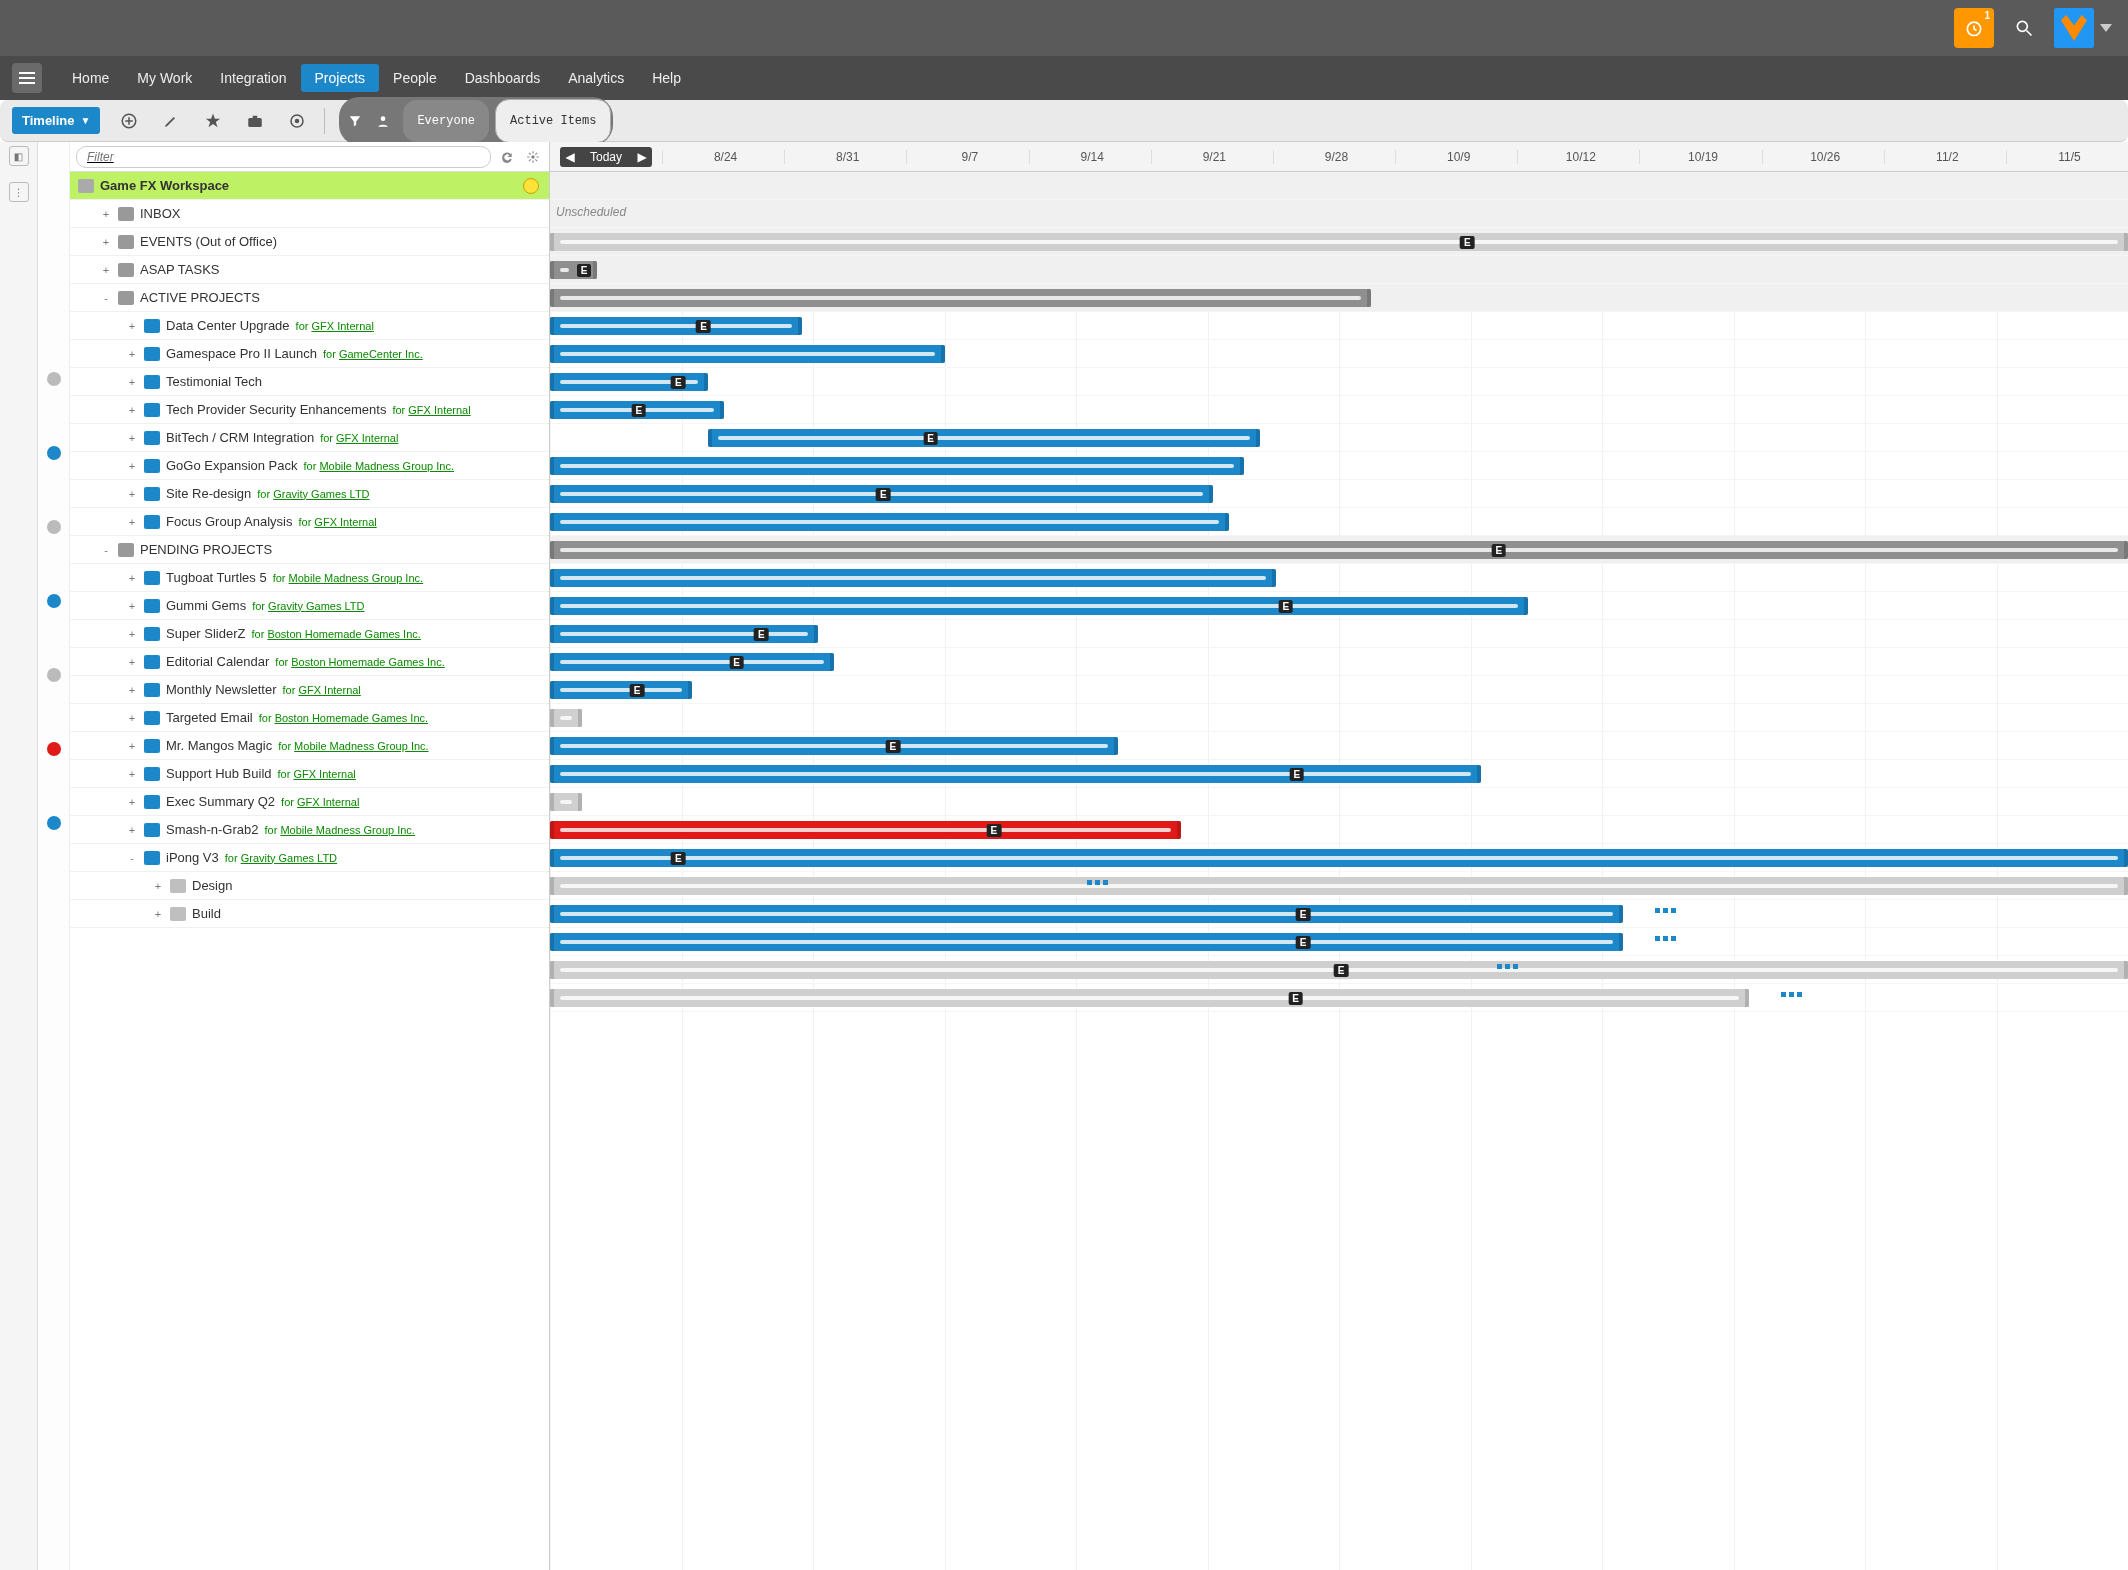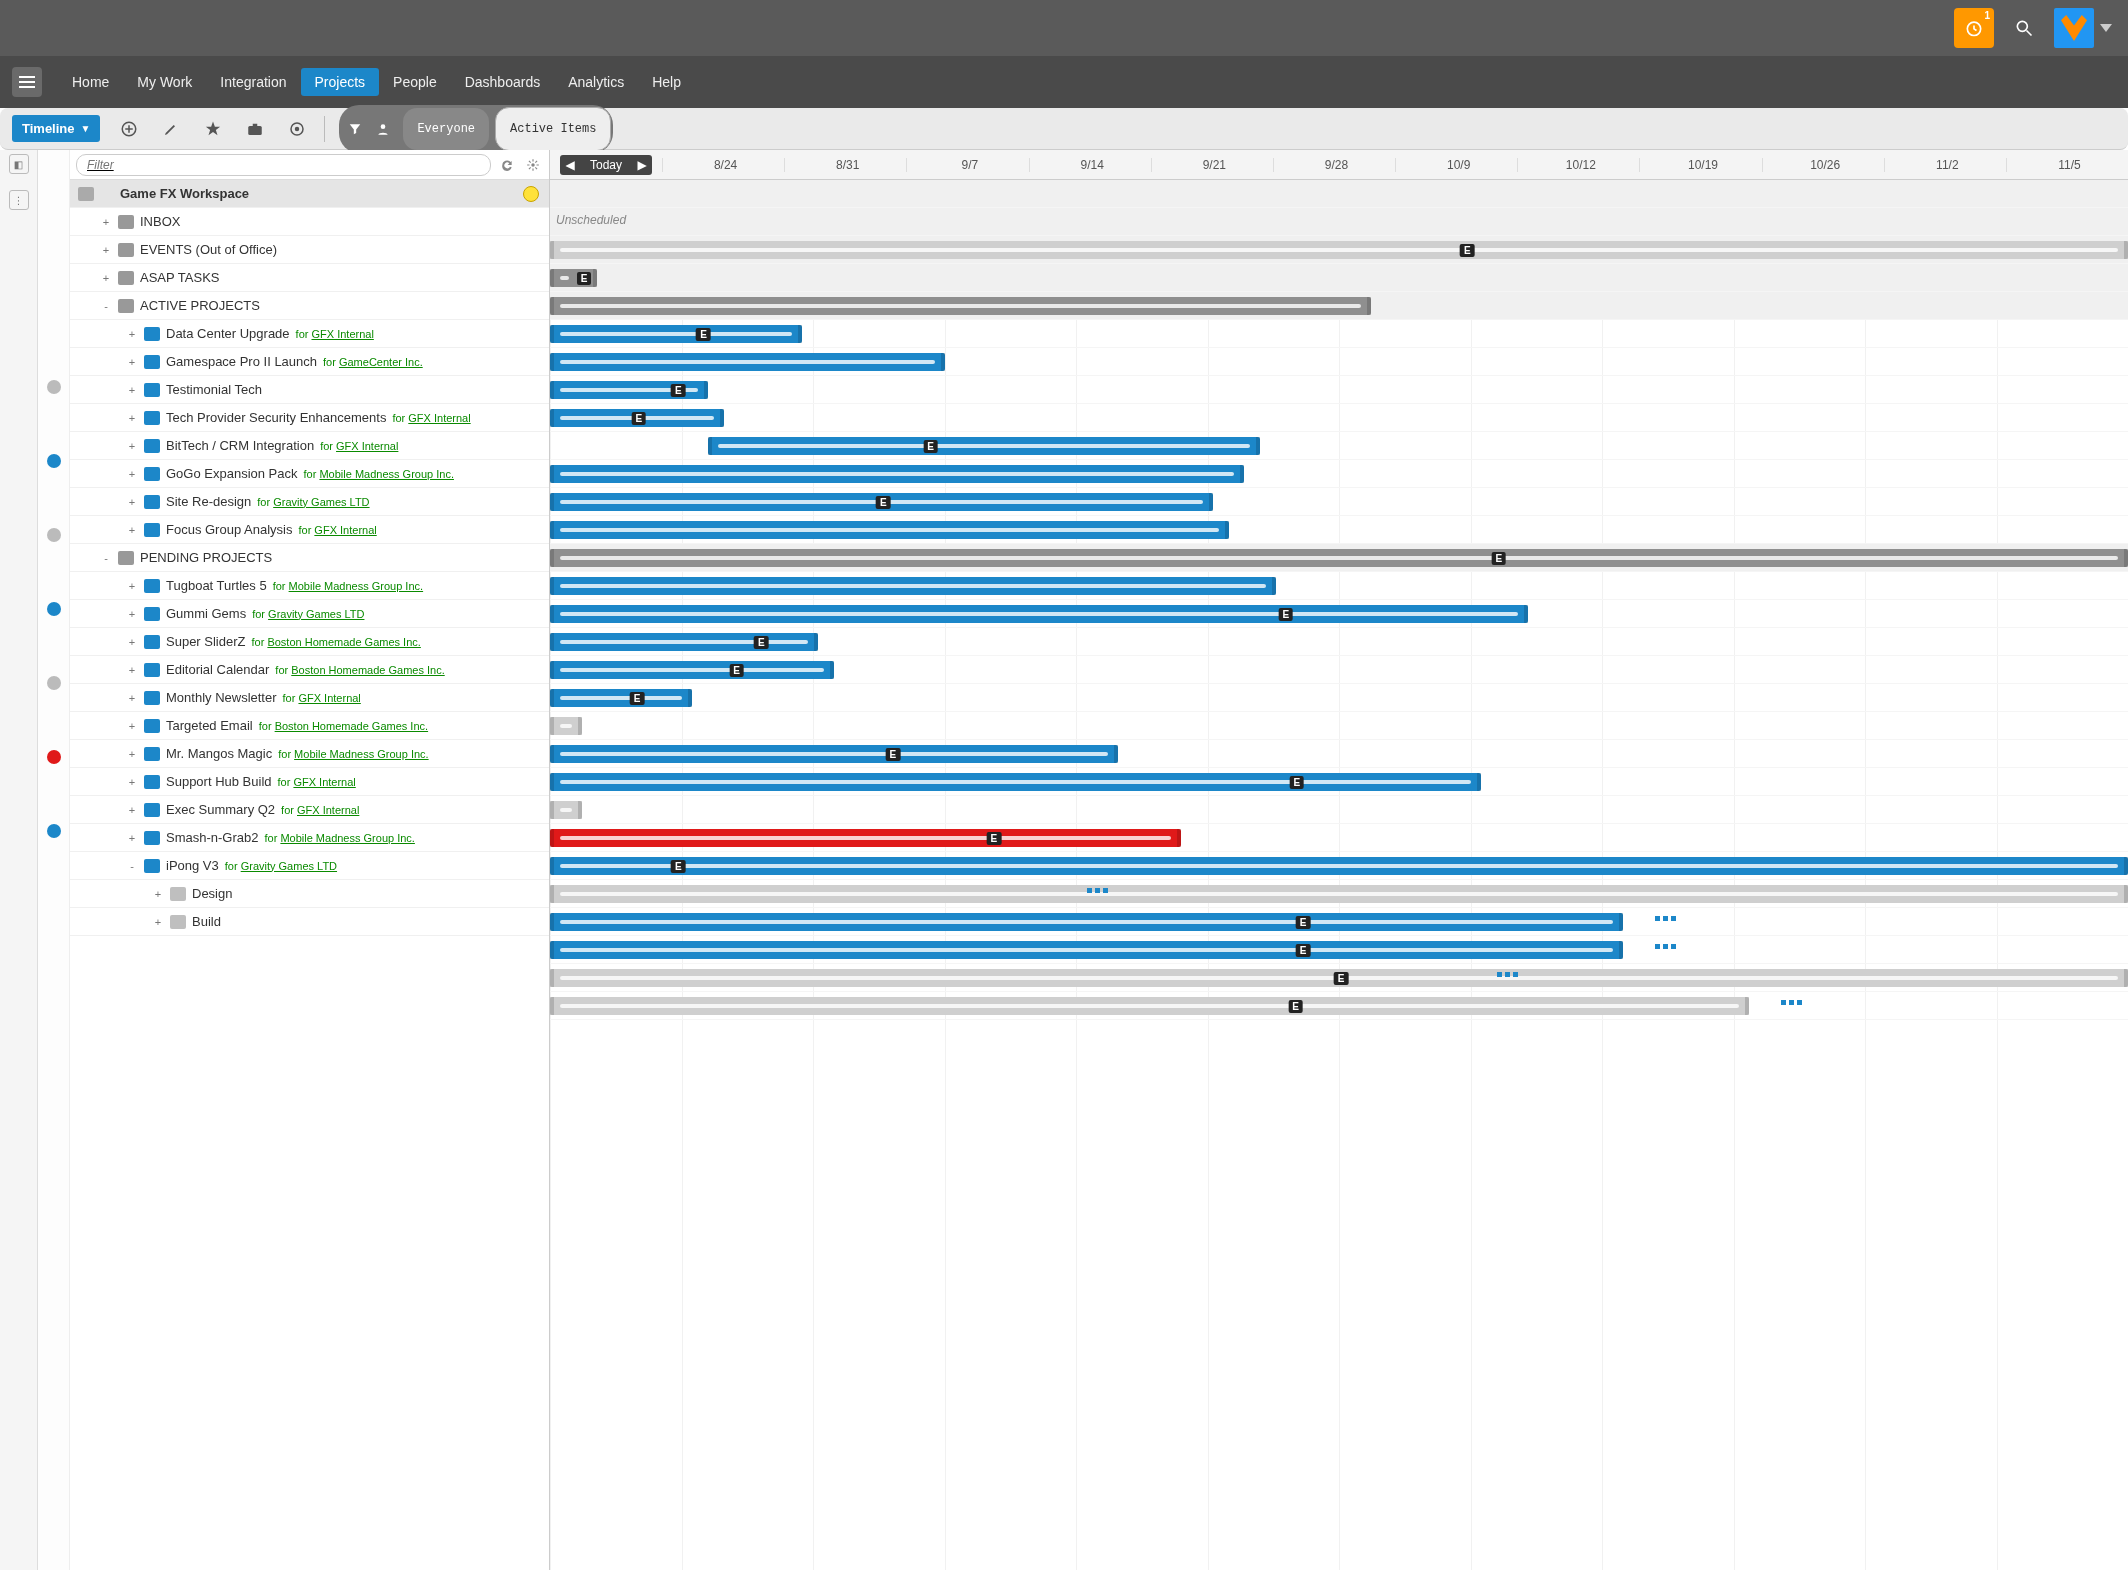--- a/index.html
+++ b/index.html
@@ -47,21 +47,21 @@
     width:26px; height:26px; background:#ff8a00;
     clip-path: polygon(50% 100%, 0% 20%, 20% 0%, 50% 40%, 80% 0%, 100% 20%);
   }
   .caret-down {
     width:0;height:0;border-left:6px solid transparent;border-right:6px solid transparent;border-top:8px solid #ccc; margin-left:6px;
   }
   
   .navrow {
     background:#4a4a4a;
     display:flex; align-items:center;
-    height:52px; padding:0 12px;
+    height:44px; padding:0 12px;
     color:#eee;
   }
   .burger {
     width:30px;height:30px;background:#6a6a6a;border-radius:4px;
     display:flex;align-items:center;justify-content:center;
     margin-right:16px; cursor:pointer;
   }
   .burger span { display:block;width:16px;height:2px;background:#fff;box-shadow:0 -5px 0 #fff,0 5px 0 #fff; }
   .nav-item {
     padding:6px 14px; font-size:14px; cursor:pointer; border-radius:3px;
@@ -118,21 +118,21 @@
     flex:1; height:22px; border:1px solid #ccc; border-radius:10px;
     padding:0 26px 0 10px; font-size:12px; font-style:italic; color:#888;
     background:#fff;
   }
   .tree-toolbar .small-ico { width:20px;height:20px;color:#888;display:flex;align-items:center;justify-content:center;margin-left:6px;cursor:pointer; }
   .tree { flex:1; overflow:auto; font-size:13px; color:#333; }
   .tree-row {
     display:flex; align-items:center; height:28px; padding-left:8px; border-bottom:1px solid #f0f0f0;
     white-space:nowrap;
   }
-  .tree-row.header { background:#e5e5e5; font-weight:bold;gap:20px; }
+  .tree-row.header { background:#bef264; font-weight:bold; }
   .tree-row.header .sun { margin-left:auto;margin-right:10px;width:16px;height:16px;background:#ffe23a;border-radius:50%;border:1px solid #c9a300; }
   .indent-0 { padding-left:8px; }
   .indent-1 { padding-left:30px; }
   .indent-2 { padding-left:56px; }
   .indent-3 { padding-left:82px; }
   .twisty {
     width:12px;text-align:center;color:#777;margin-right:6px;cursor:pointer;font-size:11px;
   }
   .ico {
     width:16px;height:14px;margin-right:6px;border-radius:2px;display:inline-block;

